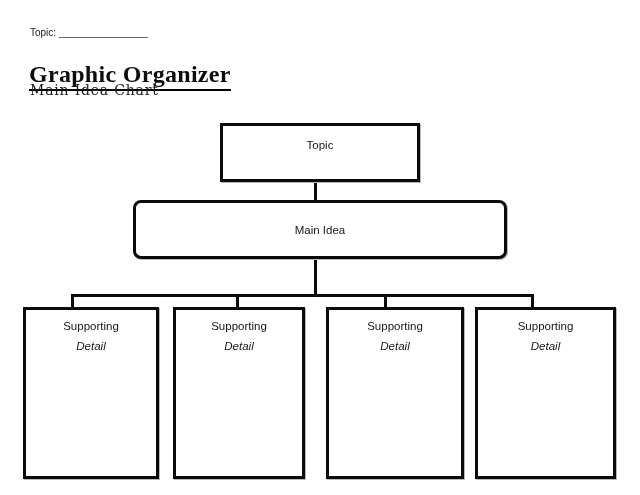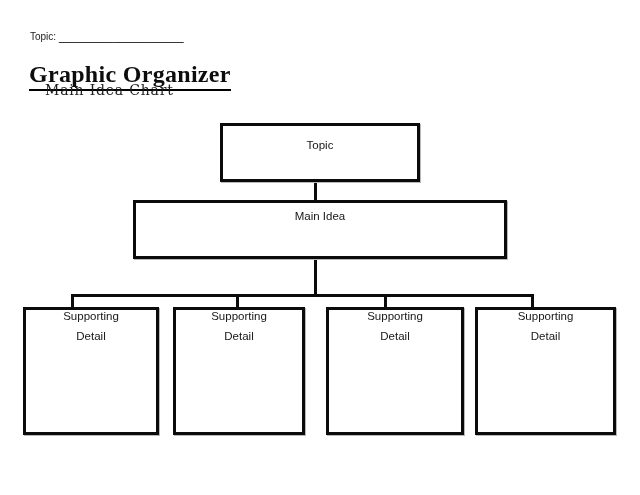--- a/index.html
+++ b/index.html
@@ -20,21 +20,21 @@
   
   .name-row {
     position: absolute;
     left: 30px;
     top: 27px;
     font-size: 10px;
     color: #1a1a1a;
     white-space: nowrap;
   }
   .name-blank {
-    font-size: 14px;
+    font-size: 10px;
     letter-spacing: 0px;
     color: #2a2a2a;
   }
   .page-title {
     position: absolute;
     left: 29px;
     top: 62px;
     display: inline-block;
     font-family: "Liberation Serif", serif;
     font-weight: bold;
@@ -46,43 +46,42 @@
     line-height: 1.05;
   }
   .page-subtitle {
     position: absolute;
     left: 30px;
     top: 82px;
     font-family: "DejaVu Serif", serif;
     font-size: 14px;
     letter-spacing: 0.8px;
     color: #1c1c1c;
-    margin-left: 15px;
   }
 
   
   .node {
     position: absolute;
     box-sizing: border-box;
     border: 3px solid #0b0b0b;
     background: #ffffff;
     box-shadow: 1px 1px 0 #b8b8b8;
     text-align: center;
     font-size: 11.5px;
     color: #161616;
   }
   .node-topic     { left: 220px; top: 123px; width: 200px; height: 59px;  padding-top: 13px; }
-  .node-main-idea { left: 133px; top: 200px; width: 374px; height: 59px;  padding-top: 7px; }
-  .node-support   { top: 307px; height: 128px; }
+  .node-main-idea { left: 133px; top: 200px; width: 374px; height: 59px;  padding-top: 21px; border-radius: 8px; }
+  .node-support   { top: 307px; height: 172px; padding-top: 10px; }
   .node-s1 { left: 23px;  width: 136px; }
   .node-s2 { left: 173px; width: 132px; }
   .node-s3 { left: 326px; width: 138px; }
   .node-s4 { left: 475px; width: 141px; }
   .support-line1 { margin: 0 0 8px 0; }
-  .support-line2 { margin: 0; }
+  .support-line2 { margin: 0; font-style: italic; }
 
   
   .line {
     position: absolute;
     background: #0b0b0b;
   }
   .line-v-topic  { left: 314px; top: 175px; width: 3px; height: 27px; }
   .line-v-main   { left: 314px; top: 258px; width: 3px; height: 38px; }
   .line-h-branch { left: 71px;  top: 294px; width: 463px; height: 3px; }
   .stub { top: 294px; width: 3px; height: 16px; }

